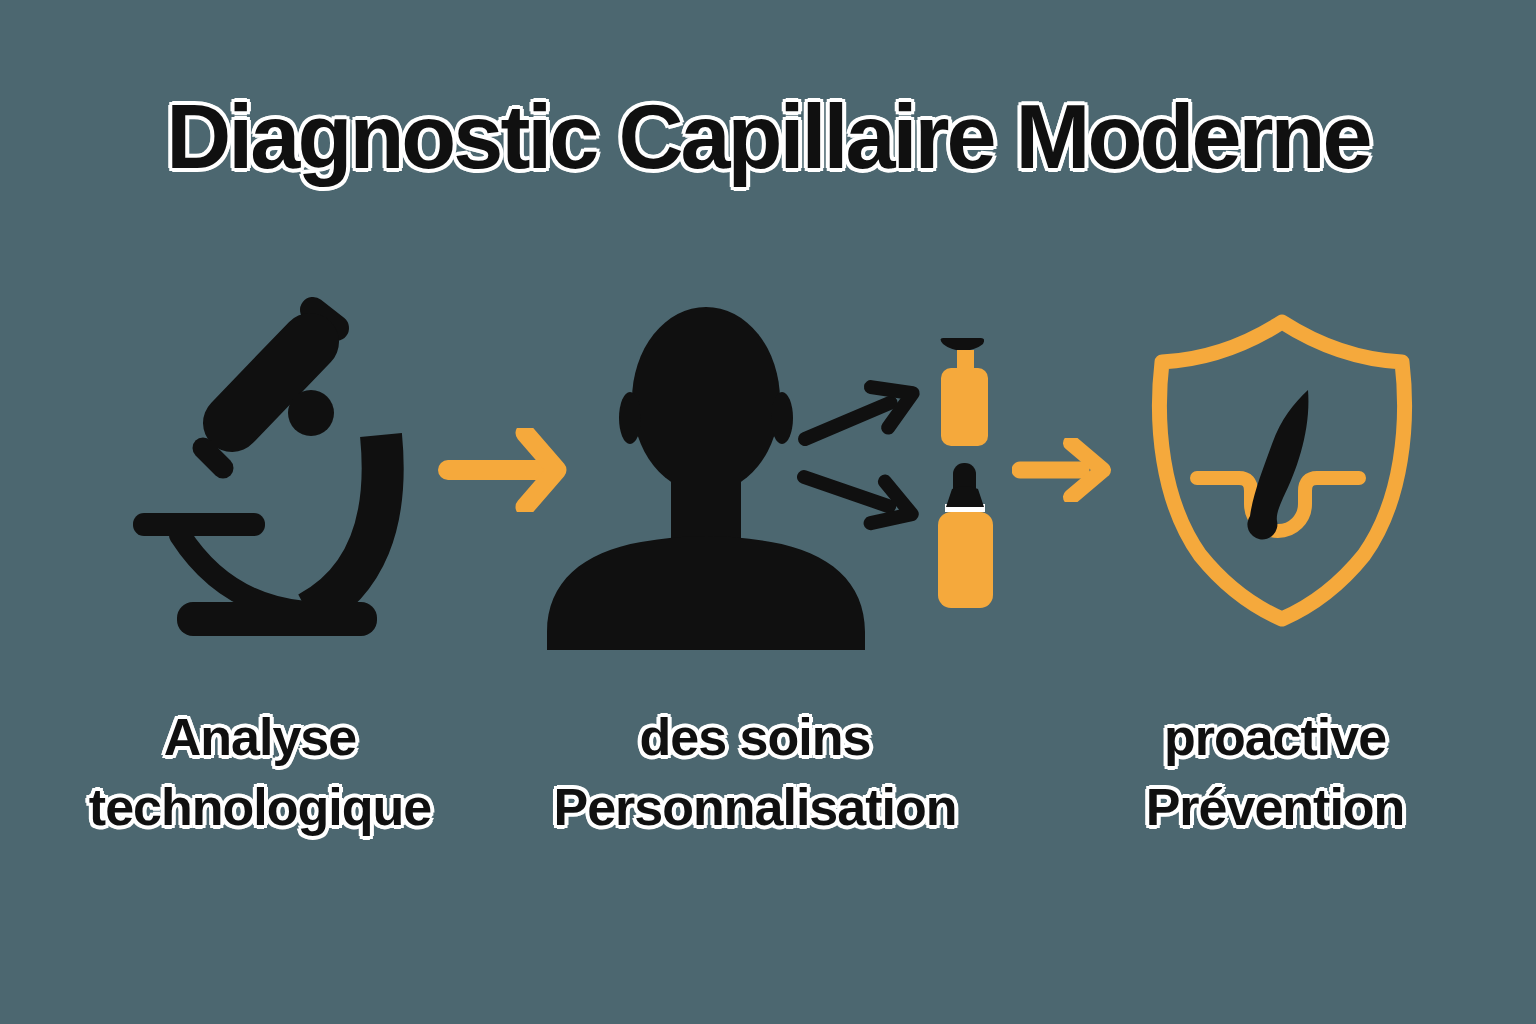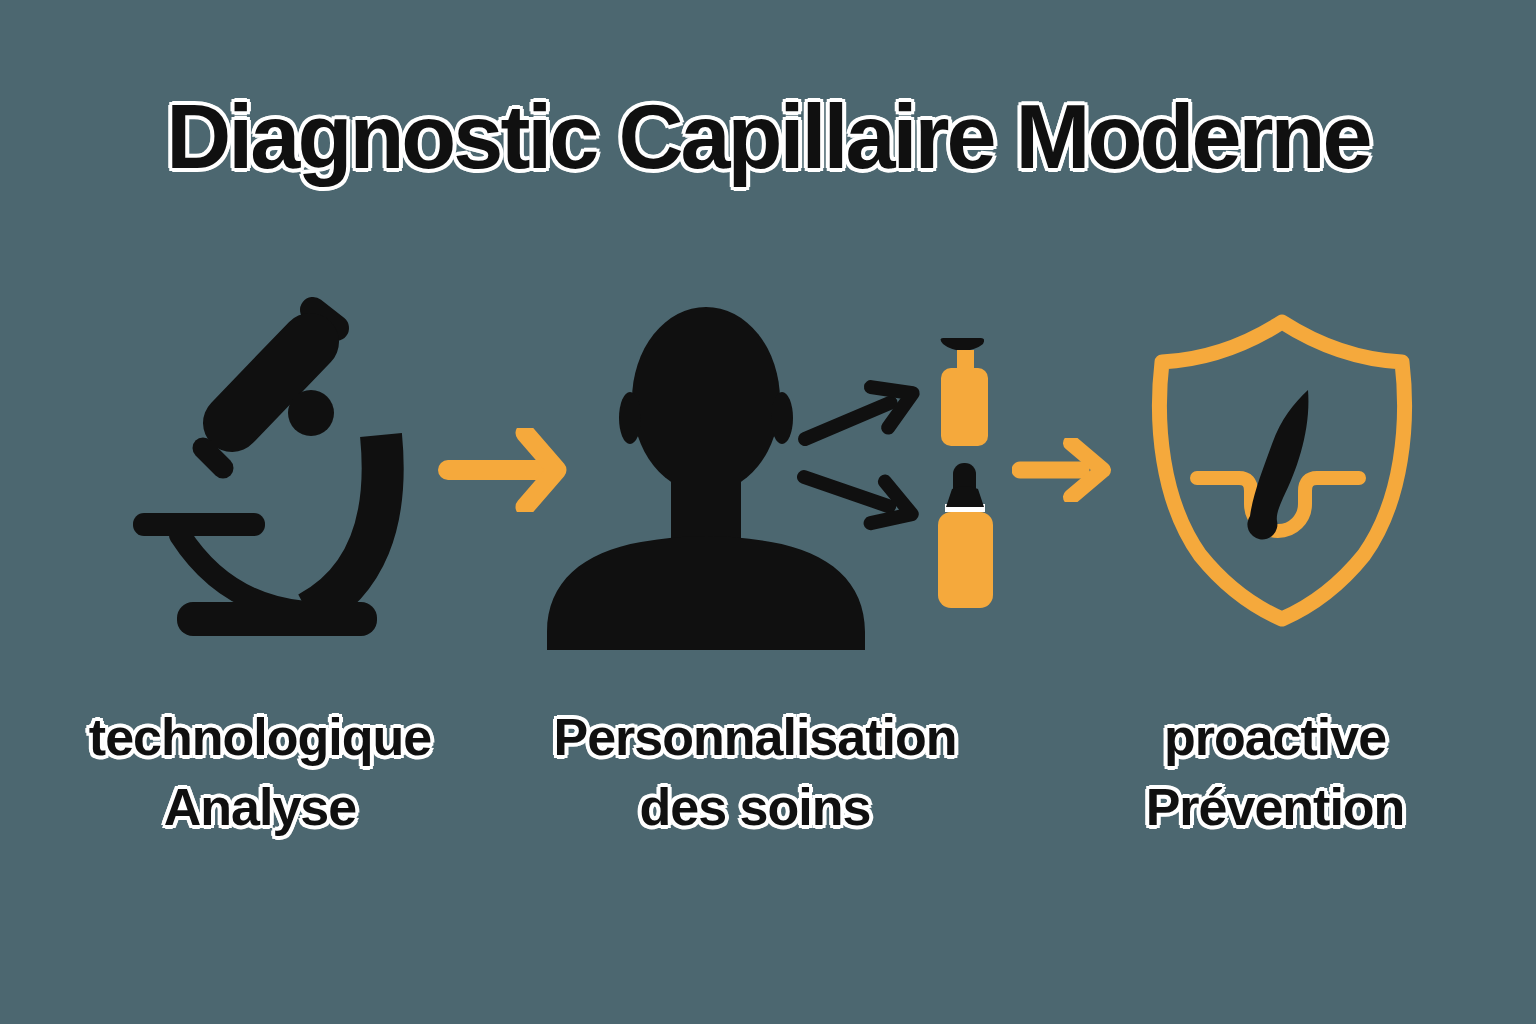--- a/index.html
+++ b/index.html
@@ -111,23 +111,23 @@
   </g>
 </svg>
 
 <svg id="shield" class="icon" width="270" height="320" viewBox="0 0 270 320">
   <path class="acc-s" stroke-width="15" stroke-linejoin="round" d="M 137 12 C 98 37 56 50 17 52 C 10 112 16 190 55 245 C 84 281 114 299 137 309 C 160 299 190 281 219 245 C 258 190 264 112 257 52 C 218 50 176 37 137 12 Z"></path>
   <path class="acc-s" stroke-width="14" stroke-linecap="round" d="M 52 168 L 94 168 Q 106 168 106 181 L 106 194 A 27 27 0 0 0 160 194 L 160 181 Q 160 168 172 168 L 214 168"></path>
   <path class="ink-f" d="M 163 80 C 166 118 153 158 138 188 C 134 197 131 205 132 211 A 15 15 0 1 1 105 206 C 108 184 118 159 127 134 C 136 109 149 93 163 80 Z"></path>
 </svg>
 
 <div id="label-1" class="step-label outlined">
+  <div>Analyse</div>
   <div>technologique</div>
-  <div>Analyse</div>
 </div>
 <div id="label-2" class="step-label outlined">
+  <div>des soins</div>
   <div>Personnalisation</div>
-  <div>des soins</div>
 </div>
 <div id="label-3" class="step-label outlined">
   <div>proactive</div>
   <div>Prévention</div>
 </div>
 
 </body></html>

